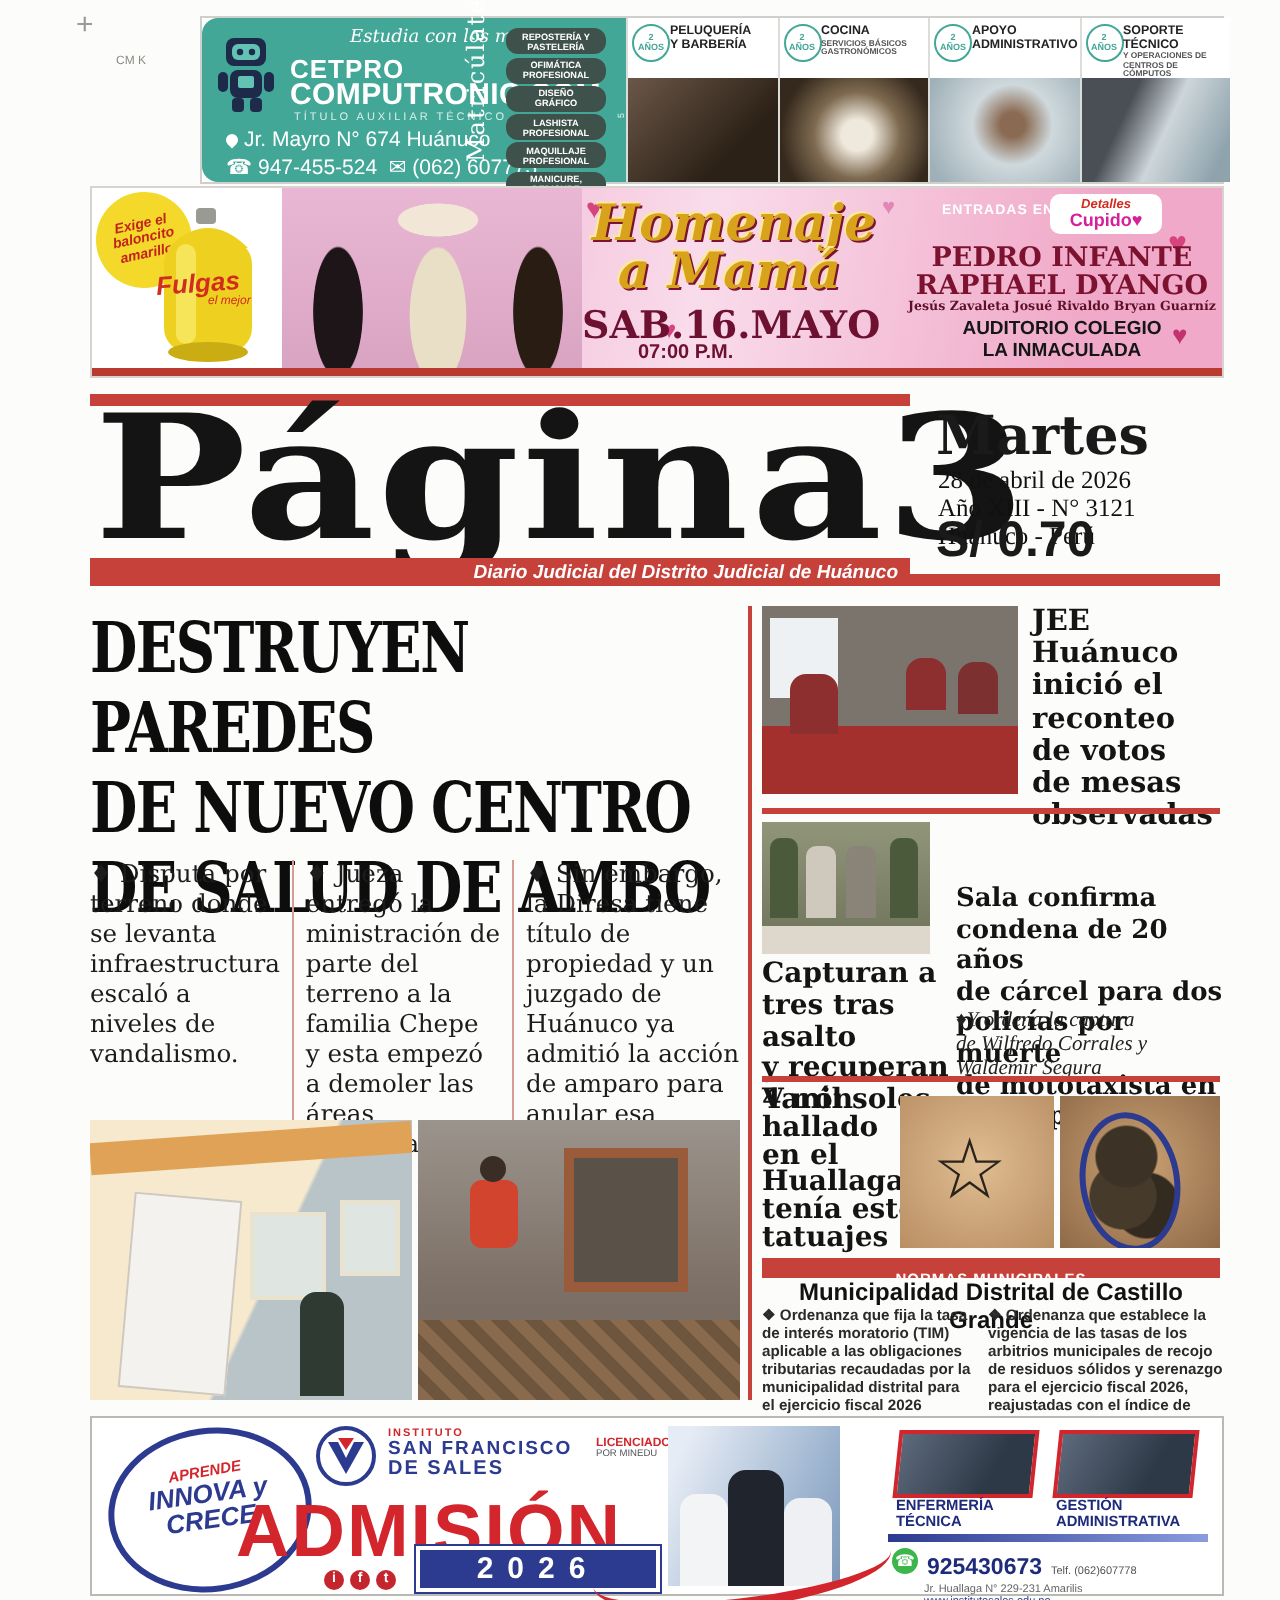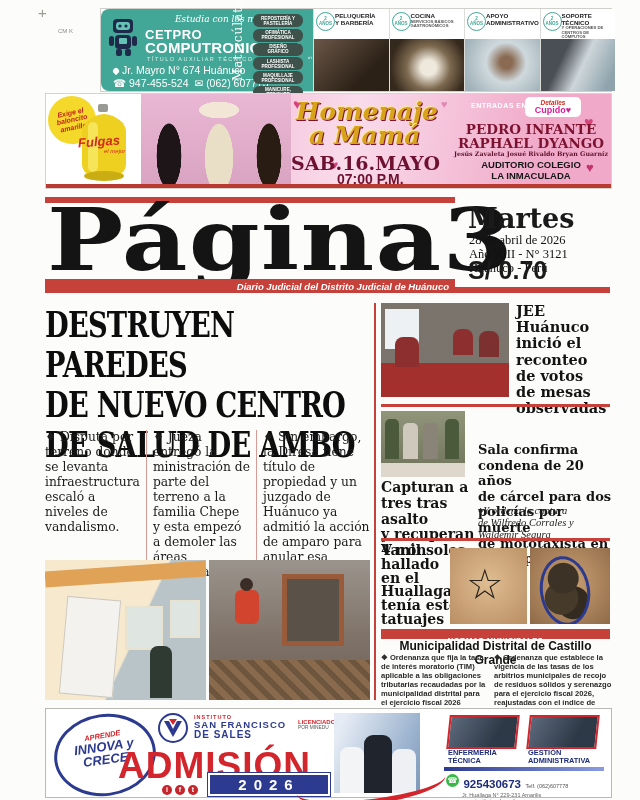--- a/index.html
+++ b/index.html
@@ -193,21 +193,21 @@
     <div class="pinkzone">
       <div class="singers"></div>
       <span class="heart" style="top:2px;left:152px;font-size:14px;">♥</span>
       <span class="heart" style="top:4px;left:300px;font-size:11px;color:#e287b5;">♥</span>
       <span class="heart" style="top:64px;left:190px;font-size:12px;">♥</span>
       <span class="heart" style="top:20px;left:443px;font-size:16px;">♥</span>
       <span class="heart" style="top:66px;left:445px;font-size:13px;color:#c2326f;">♥</span>
       <div class="abs goldtitle" style="top:6px;left:155px;">Homenaje</div>
       <div class="abs goldtitle" style="top:30px;left:168px;">a Mamá</div>
       <div class="abs b" style="top:58px;left:150px;font-size:19px;color:#6e1130;font-family:'DejaVu Serif',serif;">SAB.16.MAYO</div>
-      <div class="abs b" style="top:77px;left:196px;font-size:14px;color:#6e1130;">07:00 P.M.</div>
+      <div class="abs b" style="top:77px;left:178px;font-size:10px;color:#6e1130;">07:00 P.M.</div>
       <div class="abs b wh" style="top:8px;left:330px;font-size:7px;letter-spacing:.5px;">ENTRADAS EN</div>
       <div class="abs" style="top:3px;left:384px;width:56px;height:20px;background:#fff;border-radius:5px;text-align:center;">
         <div class="i b" style="font-size:6.5px;color:#d22c1f;line-height:7px;margin-top:2px;">Detalles</div>
         <div class="b" style="font-size:9px;color:#d6209a;line-height:9px;">Cupido♥</div>
       </div>
       <div class="abs b ctr" style="top:27px;left:310px;width:160px;font-size:13.5px;color:#7c1230;font-family:'DejaVu Serif',serif;">PEDRO INFANTE</div>
       <div class="abs b ctr" style="top:41px;left:310px;width:160px;font-size:13.5px;color:#7c1230;font-family:'DejaVu Serif',serif;">RAPHAEL  DYANGO</div>
       <div class="abs b ctr" style="top:56px;left:305px;width:170px;font-size:6.3px;color:#5d1028;font-family:'DejaVu Serif',serif;">Jesús Zavaleta   Josué Rivaldo   Bryan Guarníz</div>
       <div class="abs b ctr pre" style="top:66px;left:320px;width:140px;font-size:9.5px;line-height:10.5px;color:#161616;">AUDITORIO COLEGIO
 LA INMACULADA</div>

